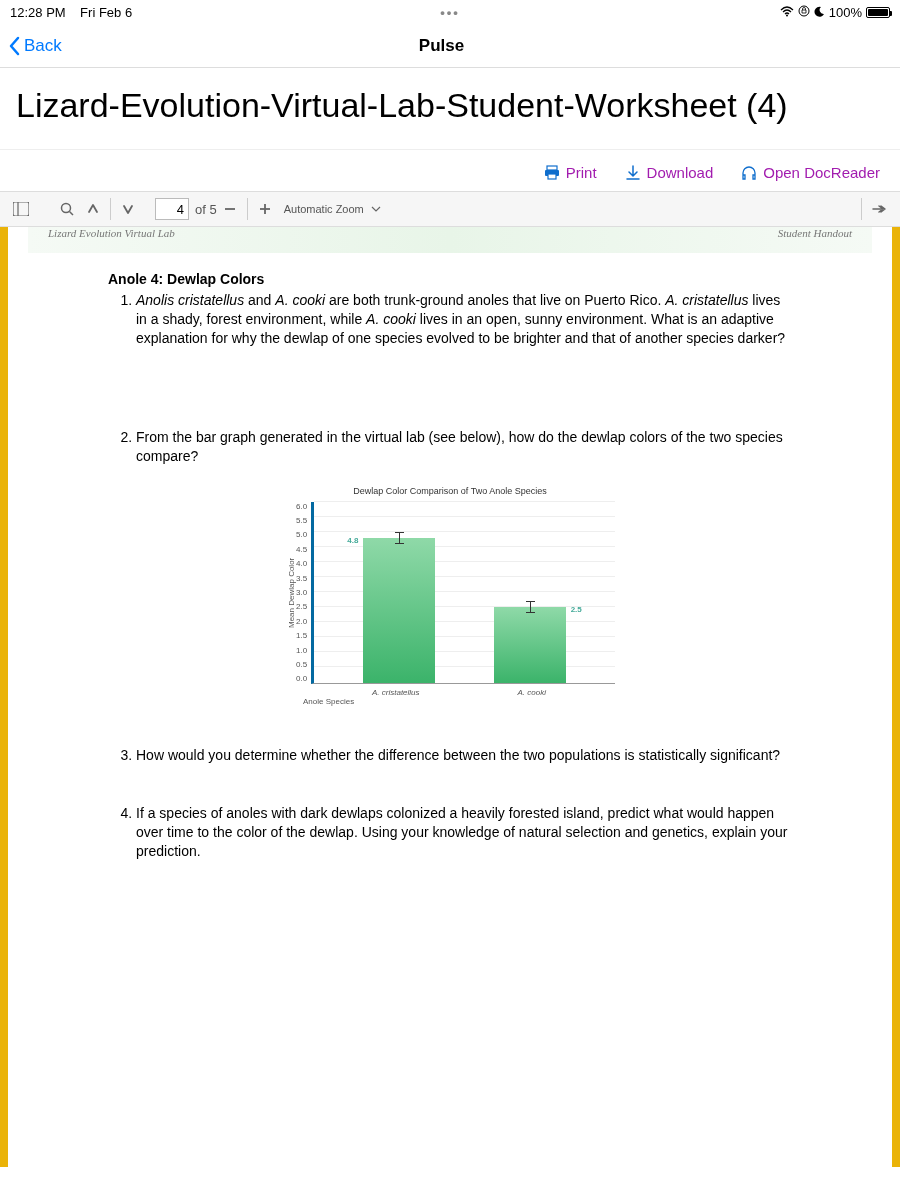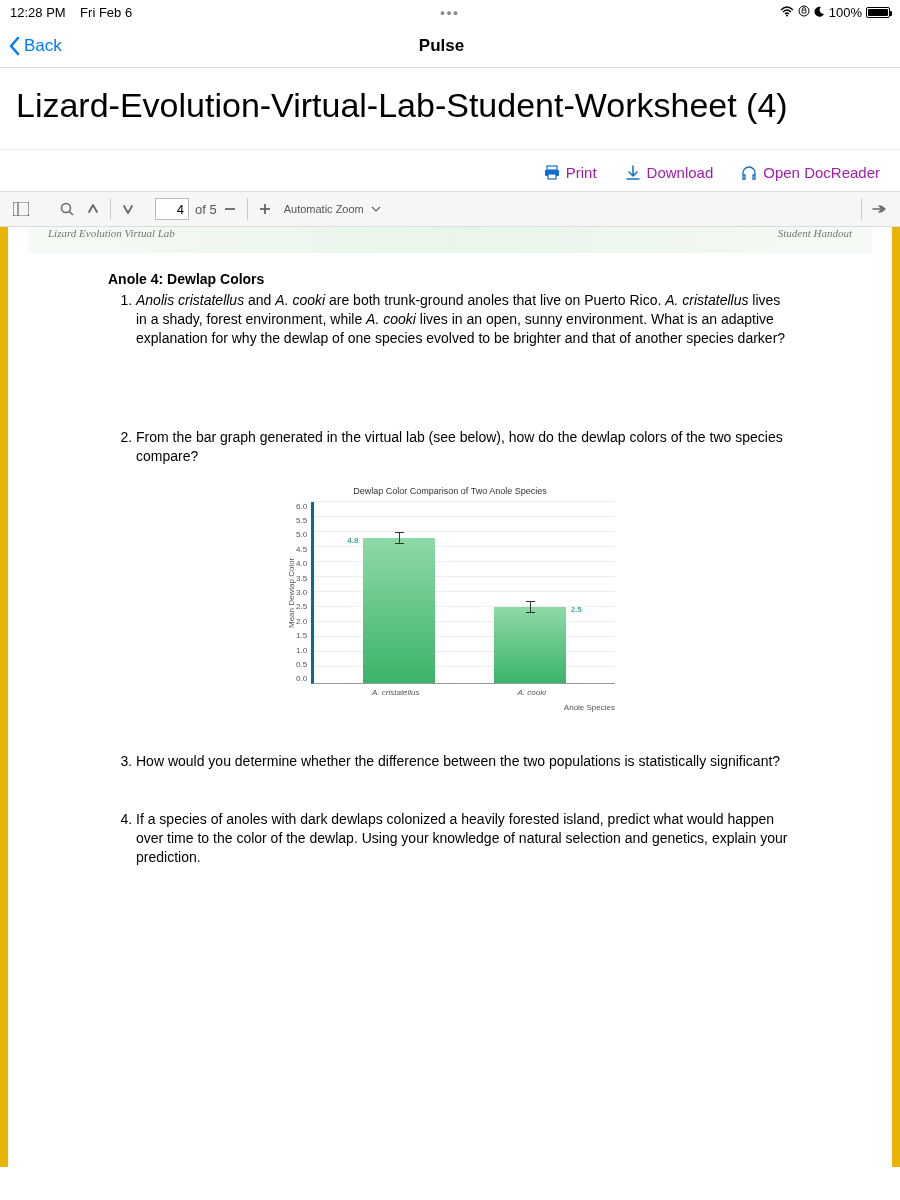--- a/index.html
+++ b/index.html
@@ -54,21 +54,21 @@
   .grid-line { position: absolute; left: 0; right: 0; border-top: 1px solid #eee; }
   .bar { width: 72px; background: linear-gradient(to bottom, #8fd9a8, #3bb36a); position: relative; }
   .bar-label { position: absolute; top: -2px; font-size: 8px; color: #4a9; font-weight: 600; }
   .bar-label.left { left: -16px; }
   .bar-label.right { right: -16px; }
   .err-bar { position: absolute; left: 50%; top: -6px; width: 1px; height: 12px; background: #333; }
   .err-bar::before, .err-bar::after { content: ""; position: absolute; left: -4px; width: 9px; height: 1px; background: #333; }
   .err-bar::before { top: 0; }
   .err-bar::after { bottom: 0; }
   .xlabels { display: flex; justify-content: space-around; padding: 4px 20px 0 20px; font-style: italic; }
-  .xlabel-main { text-align: right; margin-top: 6px; }
+  .xlabel-main { text-align: left; }
 </style>
 </head>
 <body>
 
 <div class="status-bar">
   <div class="status-left">
     <span>12:28 PM</span>
     &nbsp;&nbsp;
     <span>Fri Feb 6</span>
   </div>

